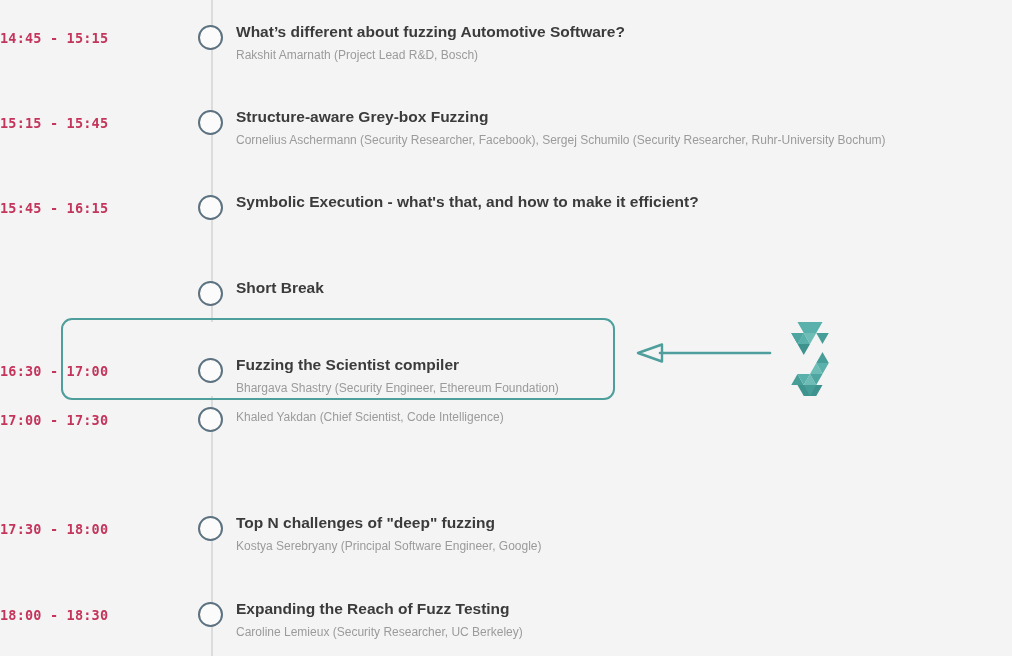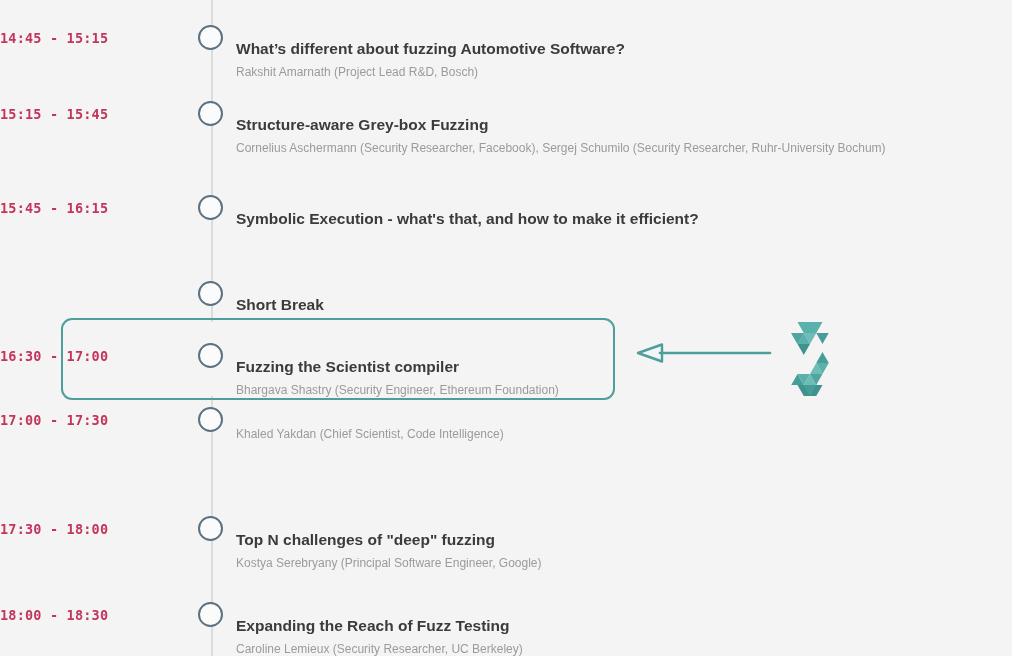--- a/index.html
+++ b/index.html
@@ -67,21 +67,20 @@
     border: 2px solid #5c7280;
     box-sizing: border-box;
     z-index: 3;
   }
 
   .row-body {
     position: absolute;
     left: 236px;
     top: 12px;
     width: 760px;
-    margin-top: 17px;
   }
 
   .row-title {
     color: #3b3b3b;
     font-size: 15.5px;
     font-weight: bold;
     line-height: 20px;
     white-space: nowrap;
   }
 
@@ -147,42 +146,42 @@
 
 <div id="schedule-list">
     <div class="schedule-row" style="top: 10px;">
       <div class="row-time">14:45 - 15:15</div>
       <div class="row-marker"></div>
       <div class="row-body">
         <div class="row-title">What’s different about fuzzing Automotive Software?</div>
         <div class="row-speakers">Rakshit Amarnath (Project Lead R&amp;D, Bosch)</div>
       </div>
     </div>
-    <div class="schedule-row" style="top: 86px;">
+    <div class="schedule-row" style="top: 95px;">
       <div class="row-time">15:15 - 15:45</div>
       <div class="row-marker"></div>
       <div class="row-body">
         <div class="row-title">Structure-aware Grey-box Fuzzing</div>
         <div class="row-speakers">Cornelius Aschermann (Security Researcher, Facebook), Sergej Schumilo (Security Researcher, Ruhr-University Bochum)</div>
       </div>
     </div>
     <div class="schedule-row" style="top: 180px;">
       <div class="row-time">15:45 - 16:15</div>
       <div class="row-marker"></div>
       <div class="row-body">
         <div class="row-title">Symbolic Execution - what's that, and how to make it efficient?</div>
       </div>
     </div>
     <div class="schedule-row" style="top: 266px;">
       <div class="row-marker"></div>
       <div class="row-body">
         <div class="row-title">Short Break</div>
       </div>
     </div>
-    <div class="schedule-row" style="top: 328px;">
+    <div class="schedule-row" style="top: 343px;">
       <div class="row-time">16:30 - 17:00</div>
       <div class="row-marker"></div>
       <div class="row-body">
         <div class="row-title">Fuzzing the Scientist compiler</div>
         <div class="row-speakers">Bhargava Shastry (Security Engineer, Ethereum Foundation)</div>
       </div>
     </div>
     <div class="schedule-row" style="top: 392px;">
       <div class="row-time">17:00 - 17:30</div>
       <div class="row-marker"></div>

